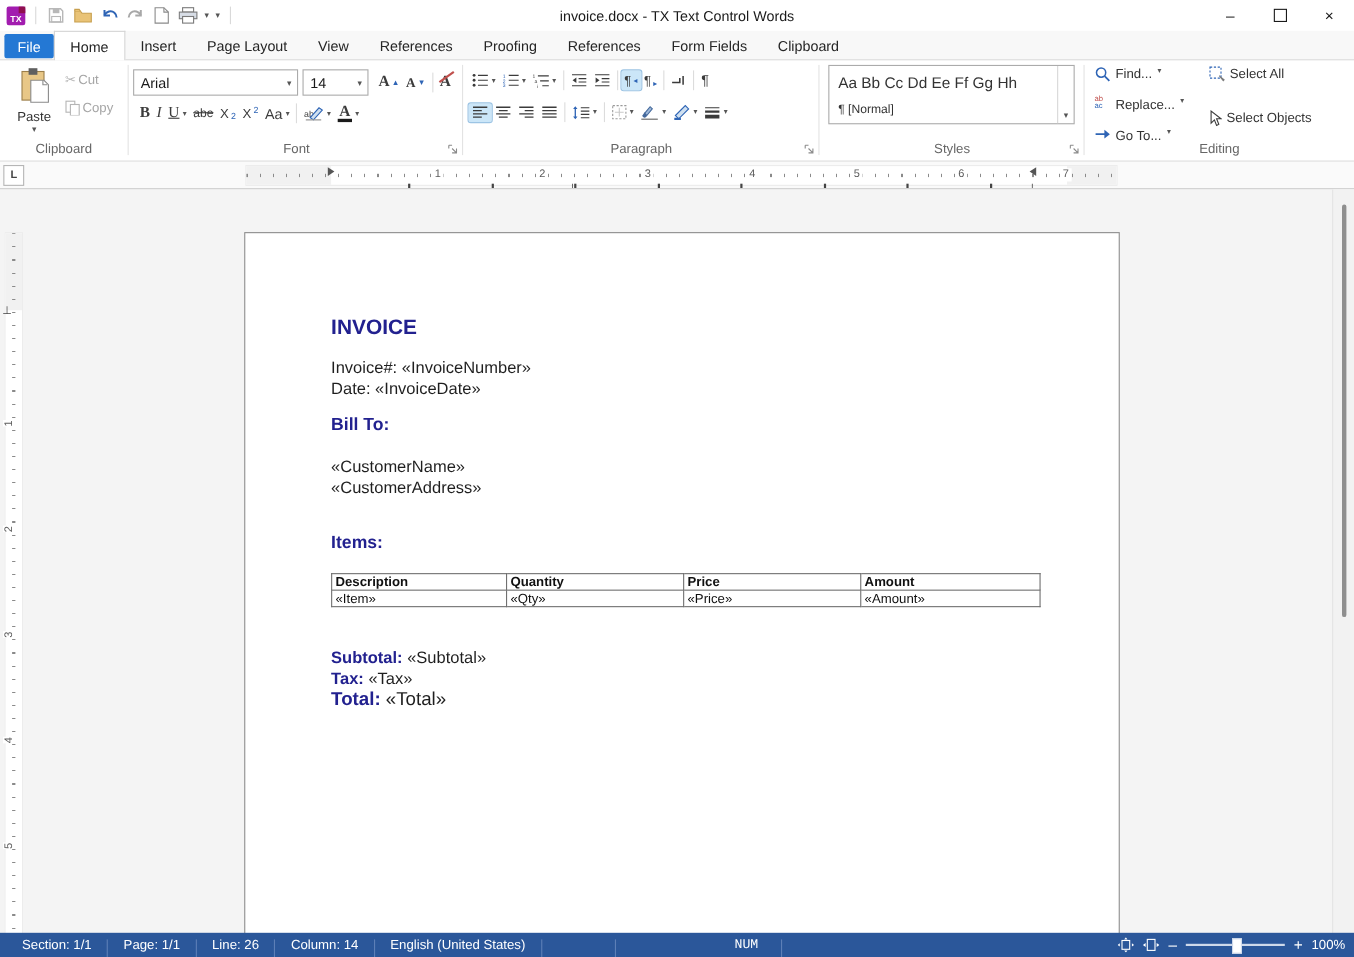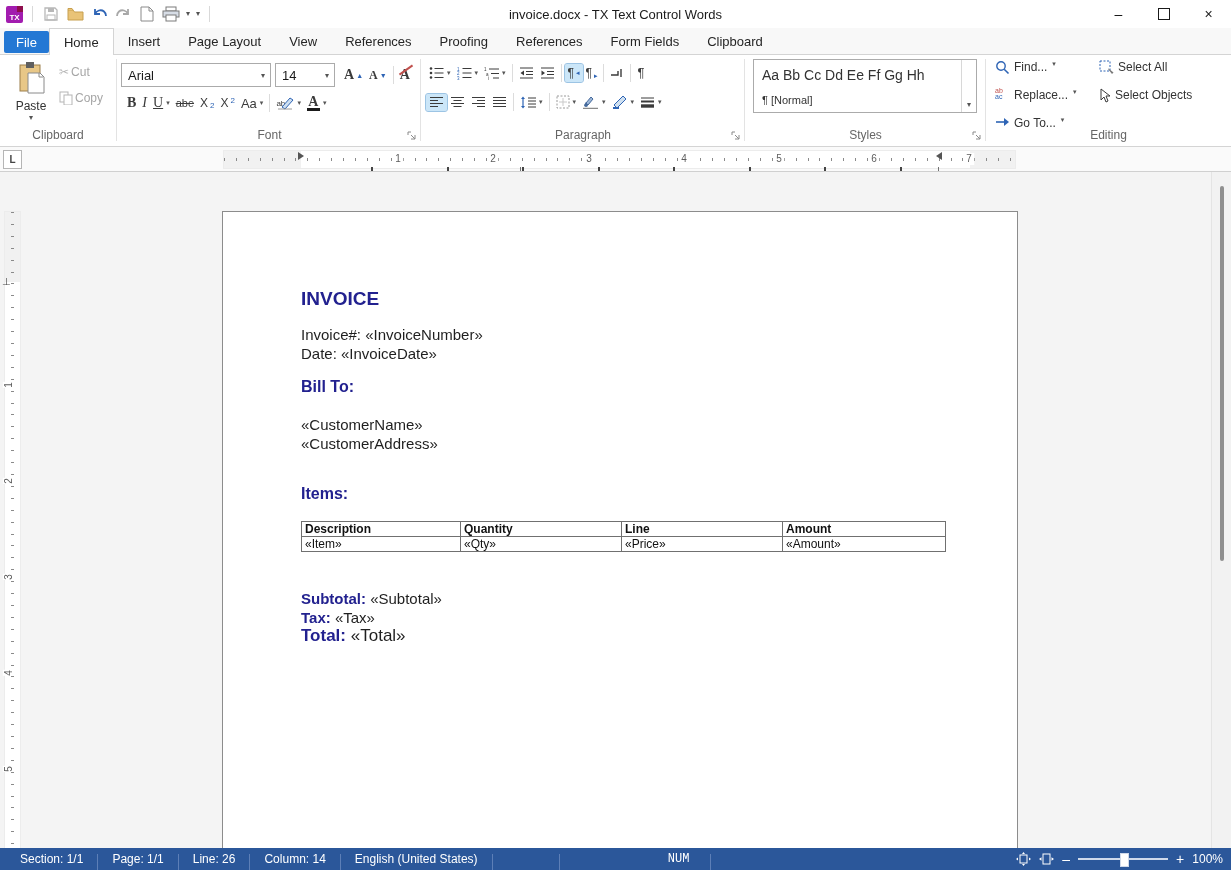--- a/index.html
+++ b/index.html
@@ -67,21 +67,21 @@
   #g-styles{left:745px;width:241px;}
   .stylebox{position:absolute;left:8px;top:4px;width:222px;height:52px;border:1px solid #ababab;background:#fff;}
   .stylebox .preview{position:absolute;left:8px;top:7px;font-size:14px;color:#333;}
   .stylebox .current{position:absolute;left:8px;bottom:6px;font-size:11px;color:#333;}
   .stylebox .gmore{position:absolute;right:0;top:0;width:15px;height:100%;border-left:1px solid #d8d8d8;
                    display:flex;align-items:flex-end;justify-content:center;font-size:8px;color:#555;padding-bottom:3px;box-sizing:border-box;}
 
   #g-editing{left:986px;width:245px;}
   .editrow{display:flex;align-items:flex-start;gap:4px;height:22px;}
   .editcol1{position:absolute;left:6px;top:3px;display:flex;flex-direction:column;gap:2px;}
-  .editcol2{position:absolute;left:110px;top:3px;display:flex;flex-direction:column;gap:2px;}
+  .editcol2{position:absolute;left:110px;top:3px;display:flex;flex-direction:column;gap:14px;}
 
   
   #rulerrow{position:absolute;left:0;top:147px;width:1231px;height:24px;background:#fafafa;}
   .tabselector{position:absolute;left:3px;top:3px;width:17px;height:17px;background:#fff;
                border:1px solid #b5b5b5;display:flex;align-items:center;justify-content:center;
                font-size:10px;font-weight:bold;color:#444;}
   .hband{position:absolute;left:223px;top:3px;width:791px;height:17px;background:#ffffff;border:1px solid #ececec;}
   .hband .margin-l{position:absolute;left:0;top:0;width:77px;height:100%;background:#f1f1f1;}
   .hband .margin-r{position:absolute;right:0;top:0;width:45px;height:100%;background:#f1f1f1;}
   .hband .ticks{position:absolute;left:0;top:7px;width:100%;height:3px;
@@ -544,21 +544,21 @@
       <div class="doc navy" style="left:78px;top:166px;font-size:16px;">Bill To:</div>
       <div class="doc" style="left:78px;top:204px;">«CustomerName»</div>
       <div class="doc" style="left:78px;top:223px;">«CustomerAddress»</div>
       <div class="doc navy" style="left:78px;top:273px;font-size:16px;">Items:</div>
 
       <table id="doc-table">
         <tbody>
             <tr class="hdr">
           <td style="width:152px;margin-left:12px;">Description</td>
           <td style="width:154px;">Quantity</td>
-          <td style="width:154px;">Line</td>
+          <td style="width:154px;">Price</td>
           <td style="width:156px;">Amount</td>
         </tr>
         <tr>
           <td>«Item»</td>
           <td>«Qty»</td>
           <td>«Price»</td>
           <td>«Amount»</td>
         </tr>
       </tbody>
         </table>

